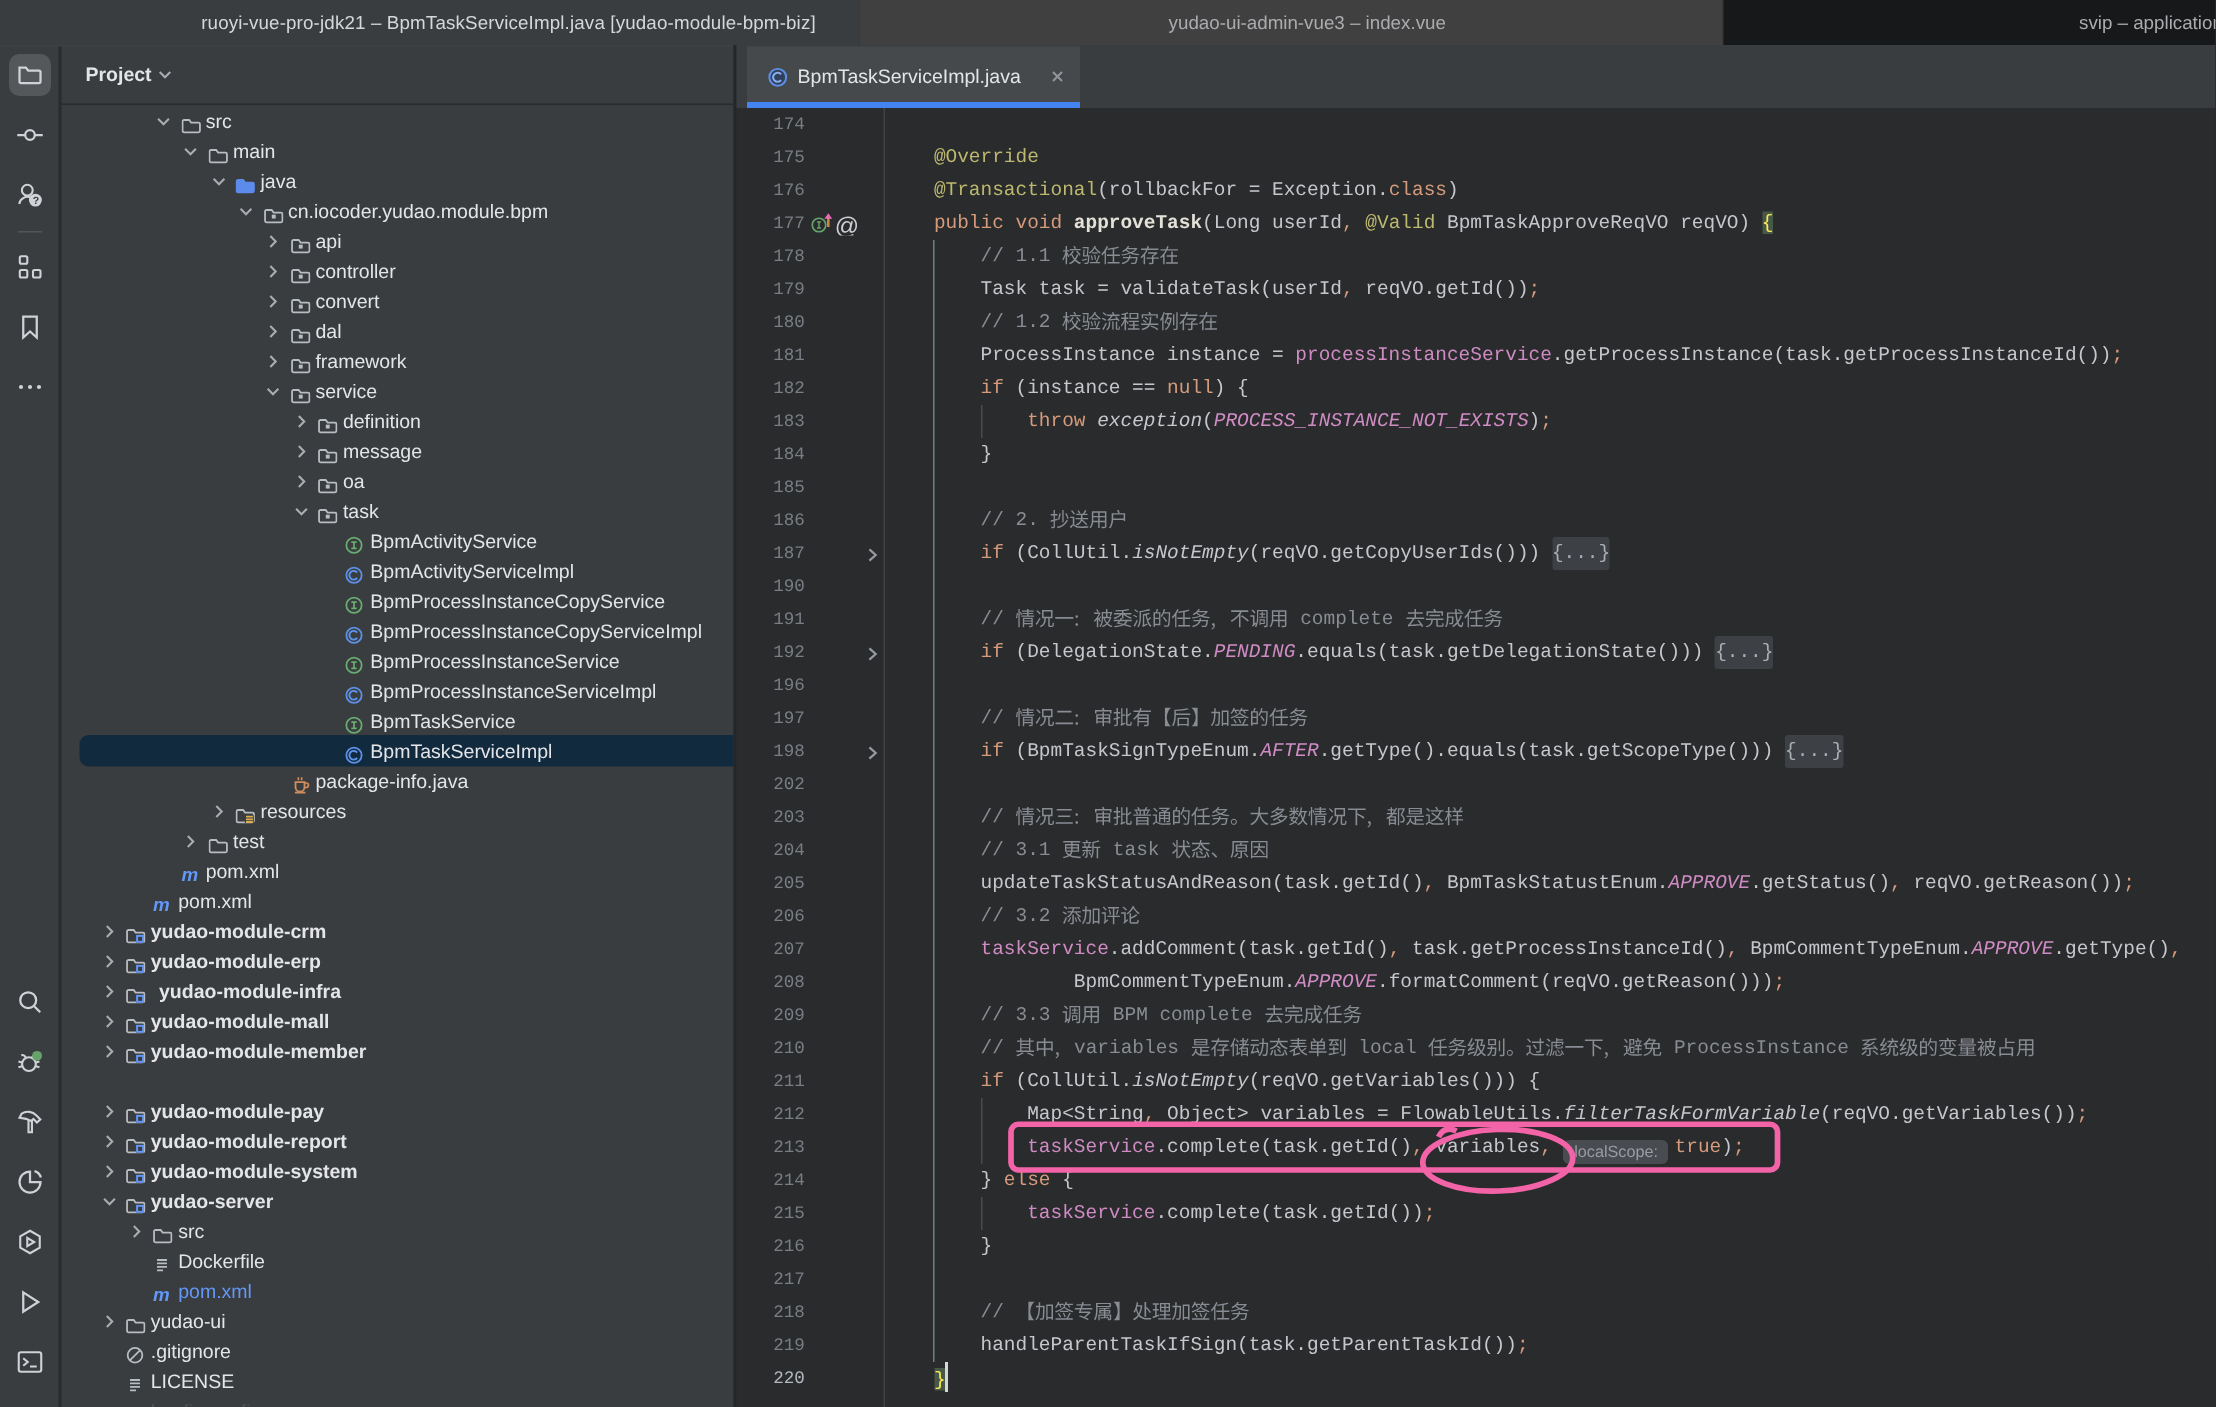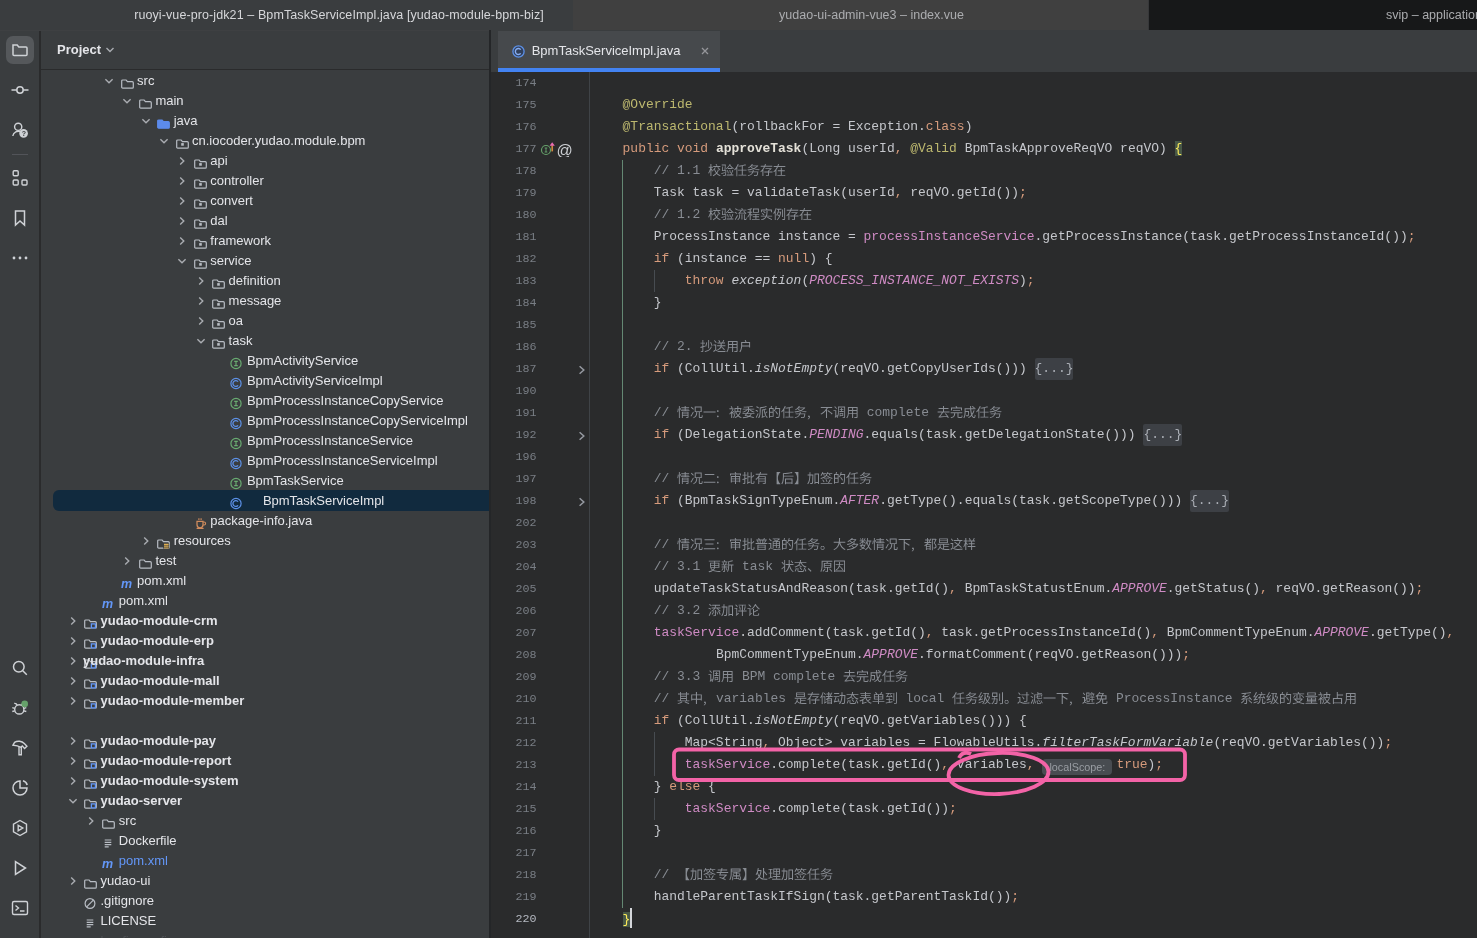--- a/index.html
+++ b/index.html
@@ -351,21 +351,21 @@
             <path d="M4.2 4.4h3.6M6 4.4v4.2M4.2 8.6h3.6" stroke="#69AB70" stroke-width="1.15" fill="none"></path>
           </svg>
           <span class="ttxt" style="left:205.9px;">BpmTaskService</span>
         </div>
 <div class="trow" style="top:421px;">
           <div class="tsel"></div>
           <svg class="tico" style="left:189.4px" width="13" height="20" viewBox="0 0 13 14">
             <circle cx="6" cy="6.5" r="5.1" fill="none" stroke="#5D91E8" stroke-width="1.2"></circle>
             <path d="M8.1 4.7a2.9 2.9 0 1 0 0 3.6" fill="none" stroke="#5D91E8" stroke-width="1.3"></path>
           </svg>
-          <span class="ttxt" style="left:205.9px;margin-left:16px;">BpmTaskServiceImpl</span>
+          <span class="ttxt" style="left:205.9px;">BpmTaskServiceImpl</span>
         </div>
 <div class="trow" style="top:441px;">
           <svg class="tico" style="left:152.8px" width="13" height="20" viewBox="0 0 13 14">
             <path d="M3 4.4h6v3.4a3 3 0 0 1-6 0z" fill="none" stroke="#D18C5D" stroke-width="1.25"></path>
             <path d="M9.2 5h.9a1.5 1.5 0 0 1 0 3h-1" fill="none" stroke="#D18C5D" stroke-width="1.15"></path>
             <path d="M2.6 11.4h7" stroke="#D18C5D" stroke-width="1.15"></path>
             <path d="M4.9 1.2v1.9M7.1 1.2v1.9" stroke="#D18C5D" stroke-width="1.1"></path>
           </svg>
           <span class="ttxt" style="left:169.3px;">package-info.java</span>
         </div>
@@ -425,21 +425,21 @@
         </div>
 <div class="trow" style="top:581px;">
           <svg class="tchev" style="left:24.5px" width="14" height="20" viewBox="0 0 14 20">
             <path d="M5.2 6.4l3.6 3.6-3.6 3.6" fill="none" stroke="#A9ACB1" stroke-width="1.4"></path>
           </svg>
           <svg class="tico" style="left:43.0px" width="13" height="20" viewBox="0 0 13 14">
             <path d="M1.4 2.9h3.4l1.3 1.7h4.9a1 1 0 0 1 1 1v4.5a1 1 0 0 1-1 1H1.4a1 1 0 0 1-1-1V3.9a1 1 0 0 1 1-1z" fill="none" stroke="#B8BDC4" stroke-width="1.2" transform="translate(0.3,0.1)"></path>
             <rect x="6.7" y="6.2" width="5.3" height="5.3" fill="#3A3D3F"></rect>
             <rect x="7.4" y="6.9" width="4" height="4" fill="none" stroke="#6397F8" stroke-width="1.3"></rect>
           </svg>
-          <span class="ttxt" style="left:42px;font-weight:bold;">yudao-module-infra</span>
+          <span class="ttxt" style="left:65px;font-weight:bold;">yudao-module-infra</span>
         </div>
 <div class="trow" style="top:601px;">
           <svg class="tchev" style="left:24.5px" width="14" height="20" viewBox="0 0 14 20">
             <path d="M5.2 6.4l3.6 3.6-3.6 3.6" fill="none" stroke="#A9ACB1" stroke-width="1.4"></path>
           </svg>
           <svg class="tico" style="left:43.0px" width="13" height="20" viewBox="0 0 13 14">
             <path d="M1.4 2.9h3.4l1.3 1.7h4.9a1 1 0 0 1 1 1v4.5a1 1 0 0 1-1 1H1.4a1 1 0 0 1-1-1V3.9a1 1 0 0 1 1-1z" fill="none" stroke="#B8BDC4" stroke-width="1.2" transform="translate(0.3,0.1)"></path>
             <rect x="6.7" y="6.2" width="5.3" height="5.3" fill="#3A3D3F"></rect>
             <rect x="7.4" y="6.9" width="4" height="4" fill="none" stroke="#6397F8" stroke-width="1.3"></rect>
           </svg>

